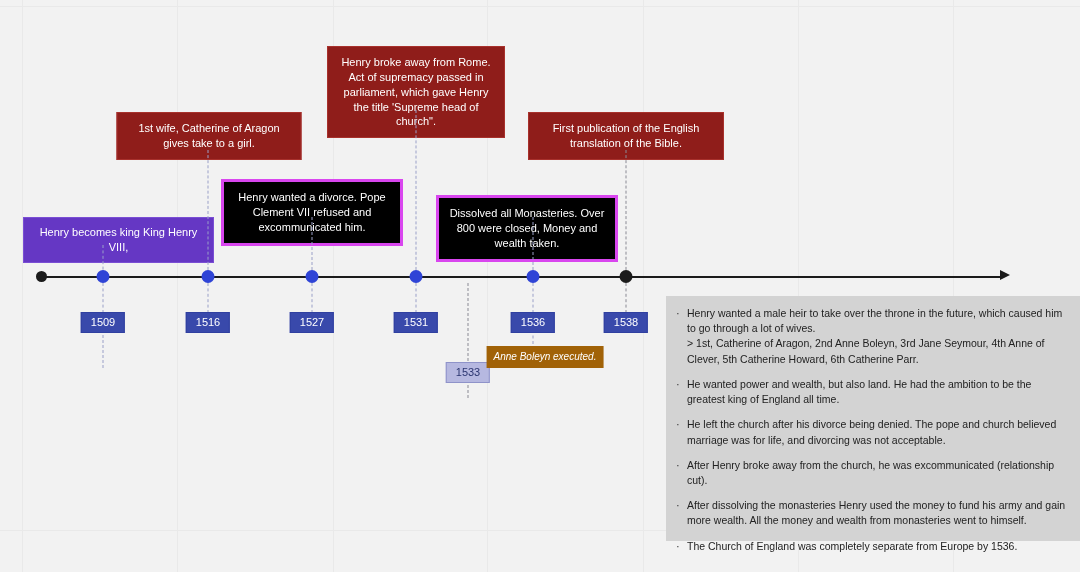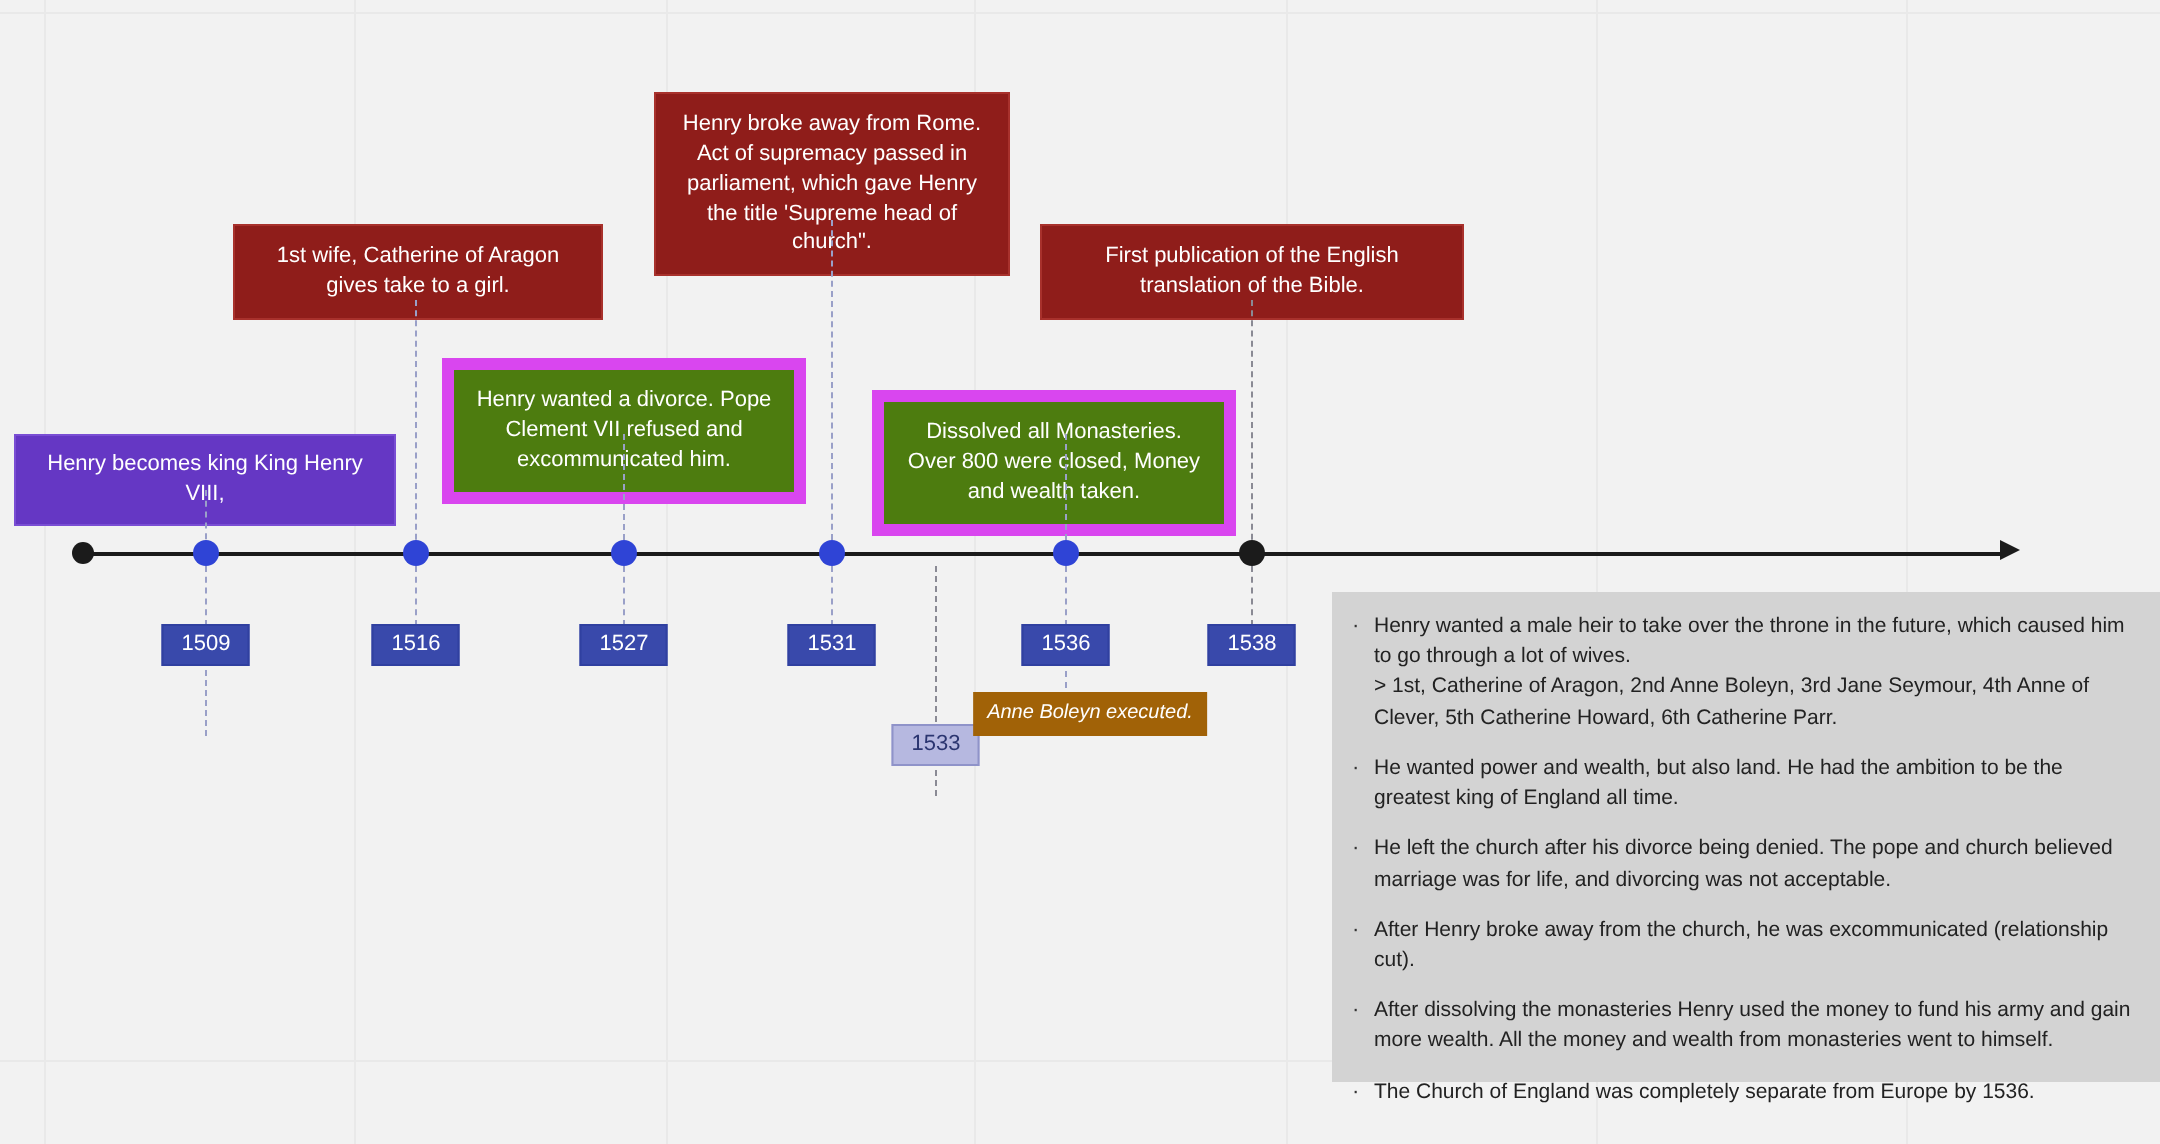--- a/index.html
+++ b/index.html
@@ -76,34 +76,35 @@
     line-height: 1.35;
     text-align: center;
     padding: 8px 10px;
     transform: translateX(-50%);
   }
   .callout.red {
     background: #8f1d1a;
     border: 1px solid #a8312c;
   }
   .callout.purple {
-    background: #4d7c0f;
-    border: 6px solid #d946ef;
+    background: #000000;
+    border: 3px solid #d946ef;
   }
 
   
   .banner {
     position: absolute;
     background: #6537c4;
     border: 1px solid #7a4ed4;
     color: #ffffff;
     font-size: 11px;
     line-height: 1.35;
     padding: 7px 10px;
     text-align: center;
+    margin-left: 16px;
   }
 
   
   .year-badge {
     position: absolute;
     background: #3949ab;
     color: #ffffff;
     font-size: 11px;
     padding: 3px 9px 4px;
     text-align: center;
@@ -166,21 +167,21 @@
   <div class="gridline-v" style="left:643px"></div>
   <div class="gridline-v" style="left:798px"></div>
   <div class="gridline-v" style="left:953px"></div>
   <div class="gridline-h" style="top:6px"></div>
   <div class="gridline-h" style="top:530px"></div>
 
   <div class="callout red" style="left:416px; top:46px; width:178px;">Henry broke away from Rome. Act of supremacy passed in parliament, which gave Henry the title 'Supreme head of church".</div>
 
   <div class="callout red" style="left:209px; top:112px; width:185px;">1st wife, Catherine of Aragon gives take to a girl.</div>
 
-  <div class="callout red" style="left:626px; top:112px; width:212px;">First publication of the English translation of the Bible.</div>
+  <div class="callout red" style="left:626px; top:112px; width:196px;">First publication of the English translation of the Bible.</div>
 
   <div class="callout purple" style="left:312px; top:179px; width:182px;">Henry wanted a divorce. Pope Clement VII refused and excommunicated him.</div>
 
   <div class="callout purple" style="left:527px; top:195px; width:182px;">Dissolved all Monasteries. Over 800 were closed, Money and wealth taken.</div>
 
   <div class="banner" style="left:7px; top:217px; width:191px;">Henry becomes king King Henry VIII,</div>
 
   <div class="connector" style="left:103px; top:245px; height:30px;"></div>
   <div class="connector" style="left:208px; top:150px; height:125px;"></div>
   <div class="connector" style="left:312px; top:217px; height:58px;"></div>

